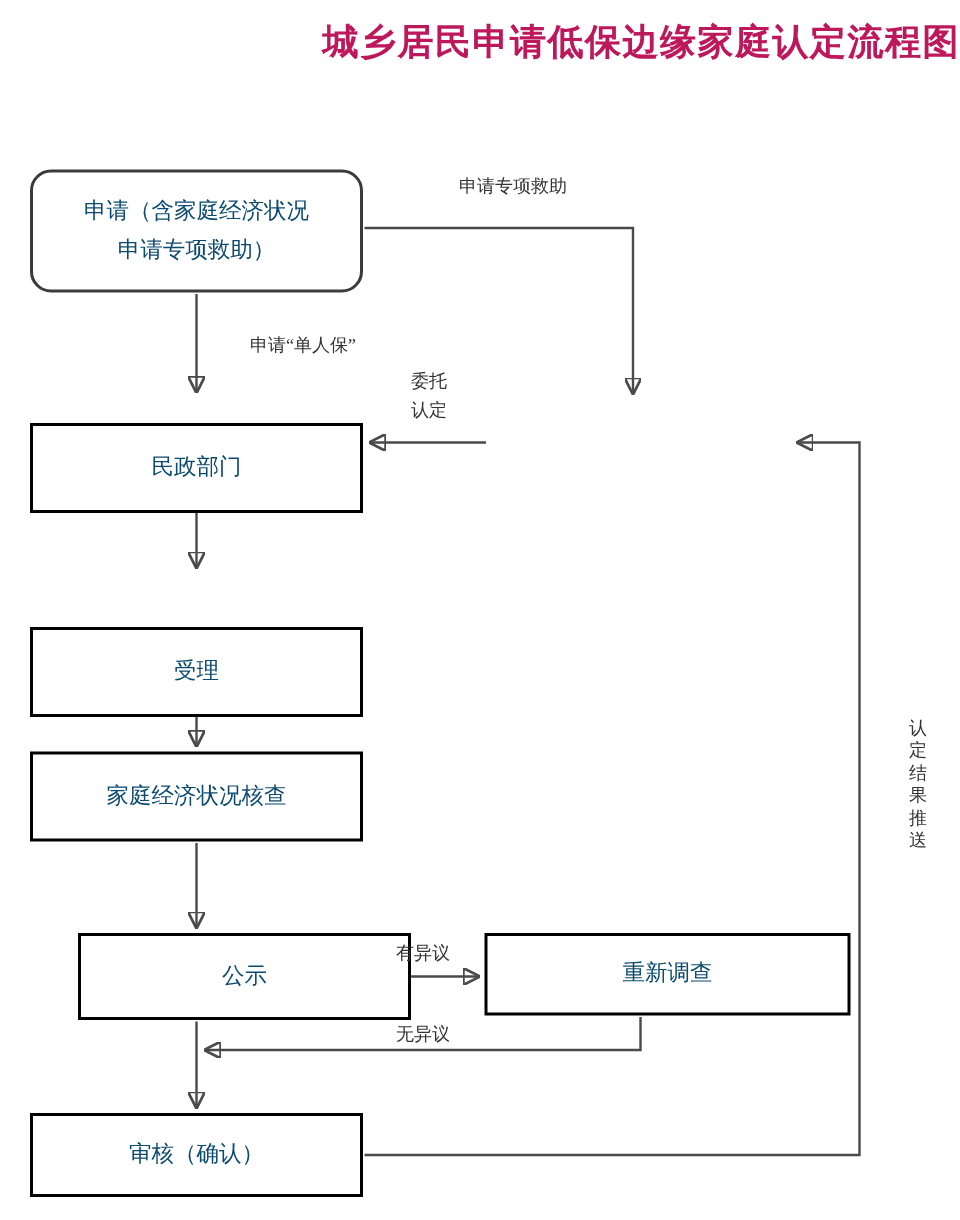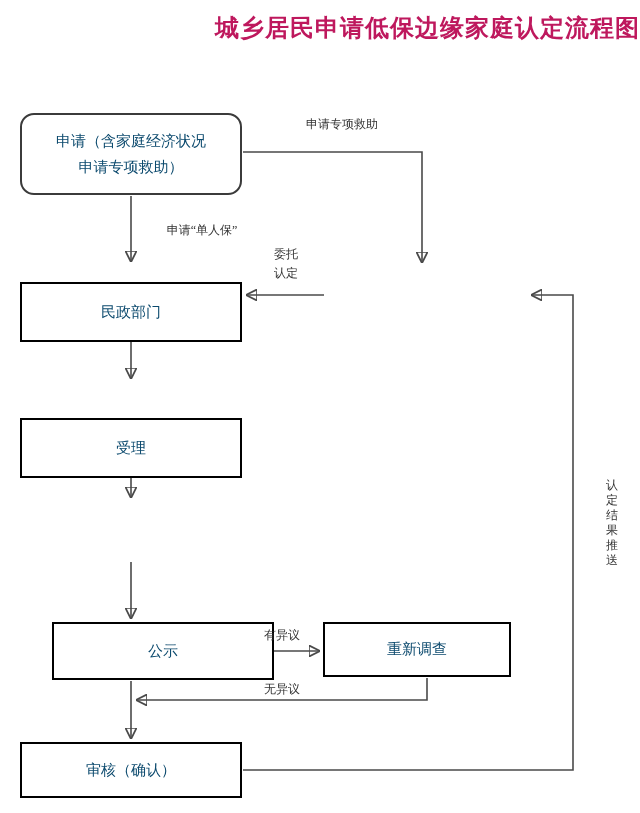--- a/index.html
+++ b/index.html
@@ -132,26 +132,29 @@
 
   <div class="node" style="left:20px; top:282px; width:222px; height:60px;">
     <span class="node-text">民政部门</span>
   </div>
 
 
   <div class="node" style="left:20px; top:382px; width:222px; height:60px;margin-top:36px;">
     <span class="node-text">受理</span>
   </div>
 
+  <div class="node" style="left:20px; top:501px; width:222px; height:60px;">
+    <span class="node-text">家庭经济状况核查</span>
+  </div>
 
   <div class="node" style="left:20px; top:622px; width:222px; height:58px;margin-left:32px;">
     <span class="node-text">公示</span>
   </div>
 
-  <div class="node" style="left:323px; top:622px; width:188px; height:55px;">
+  <div class="node" style="left:323px; top:622px; width:244px; height:55px;">
     <span class="node-text">重新调查</span>
   </div>
 
   <div class="node" style="left:20px; top:742px; width:222px; height:56px;">
     <span class="node-text">审核（确认）</span>
   </div>
 
   <div class="edge-label" style="left:286px; top:116px; width:112px;">申请专项救助</div>
 
   <div class="edge-label" style="left:143px; top:222px; width:118px; text-align:center;">申请“单人保”</div>

